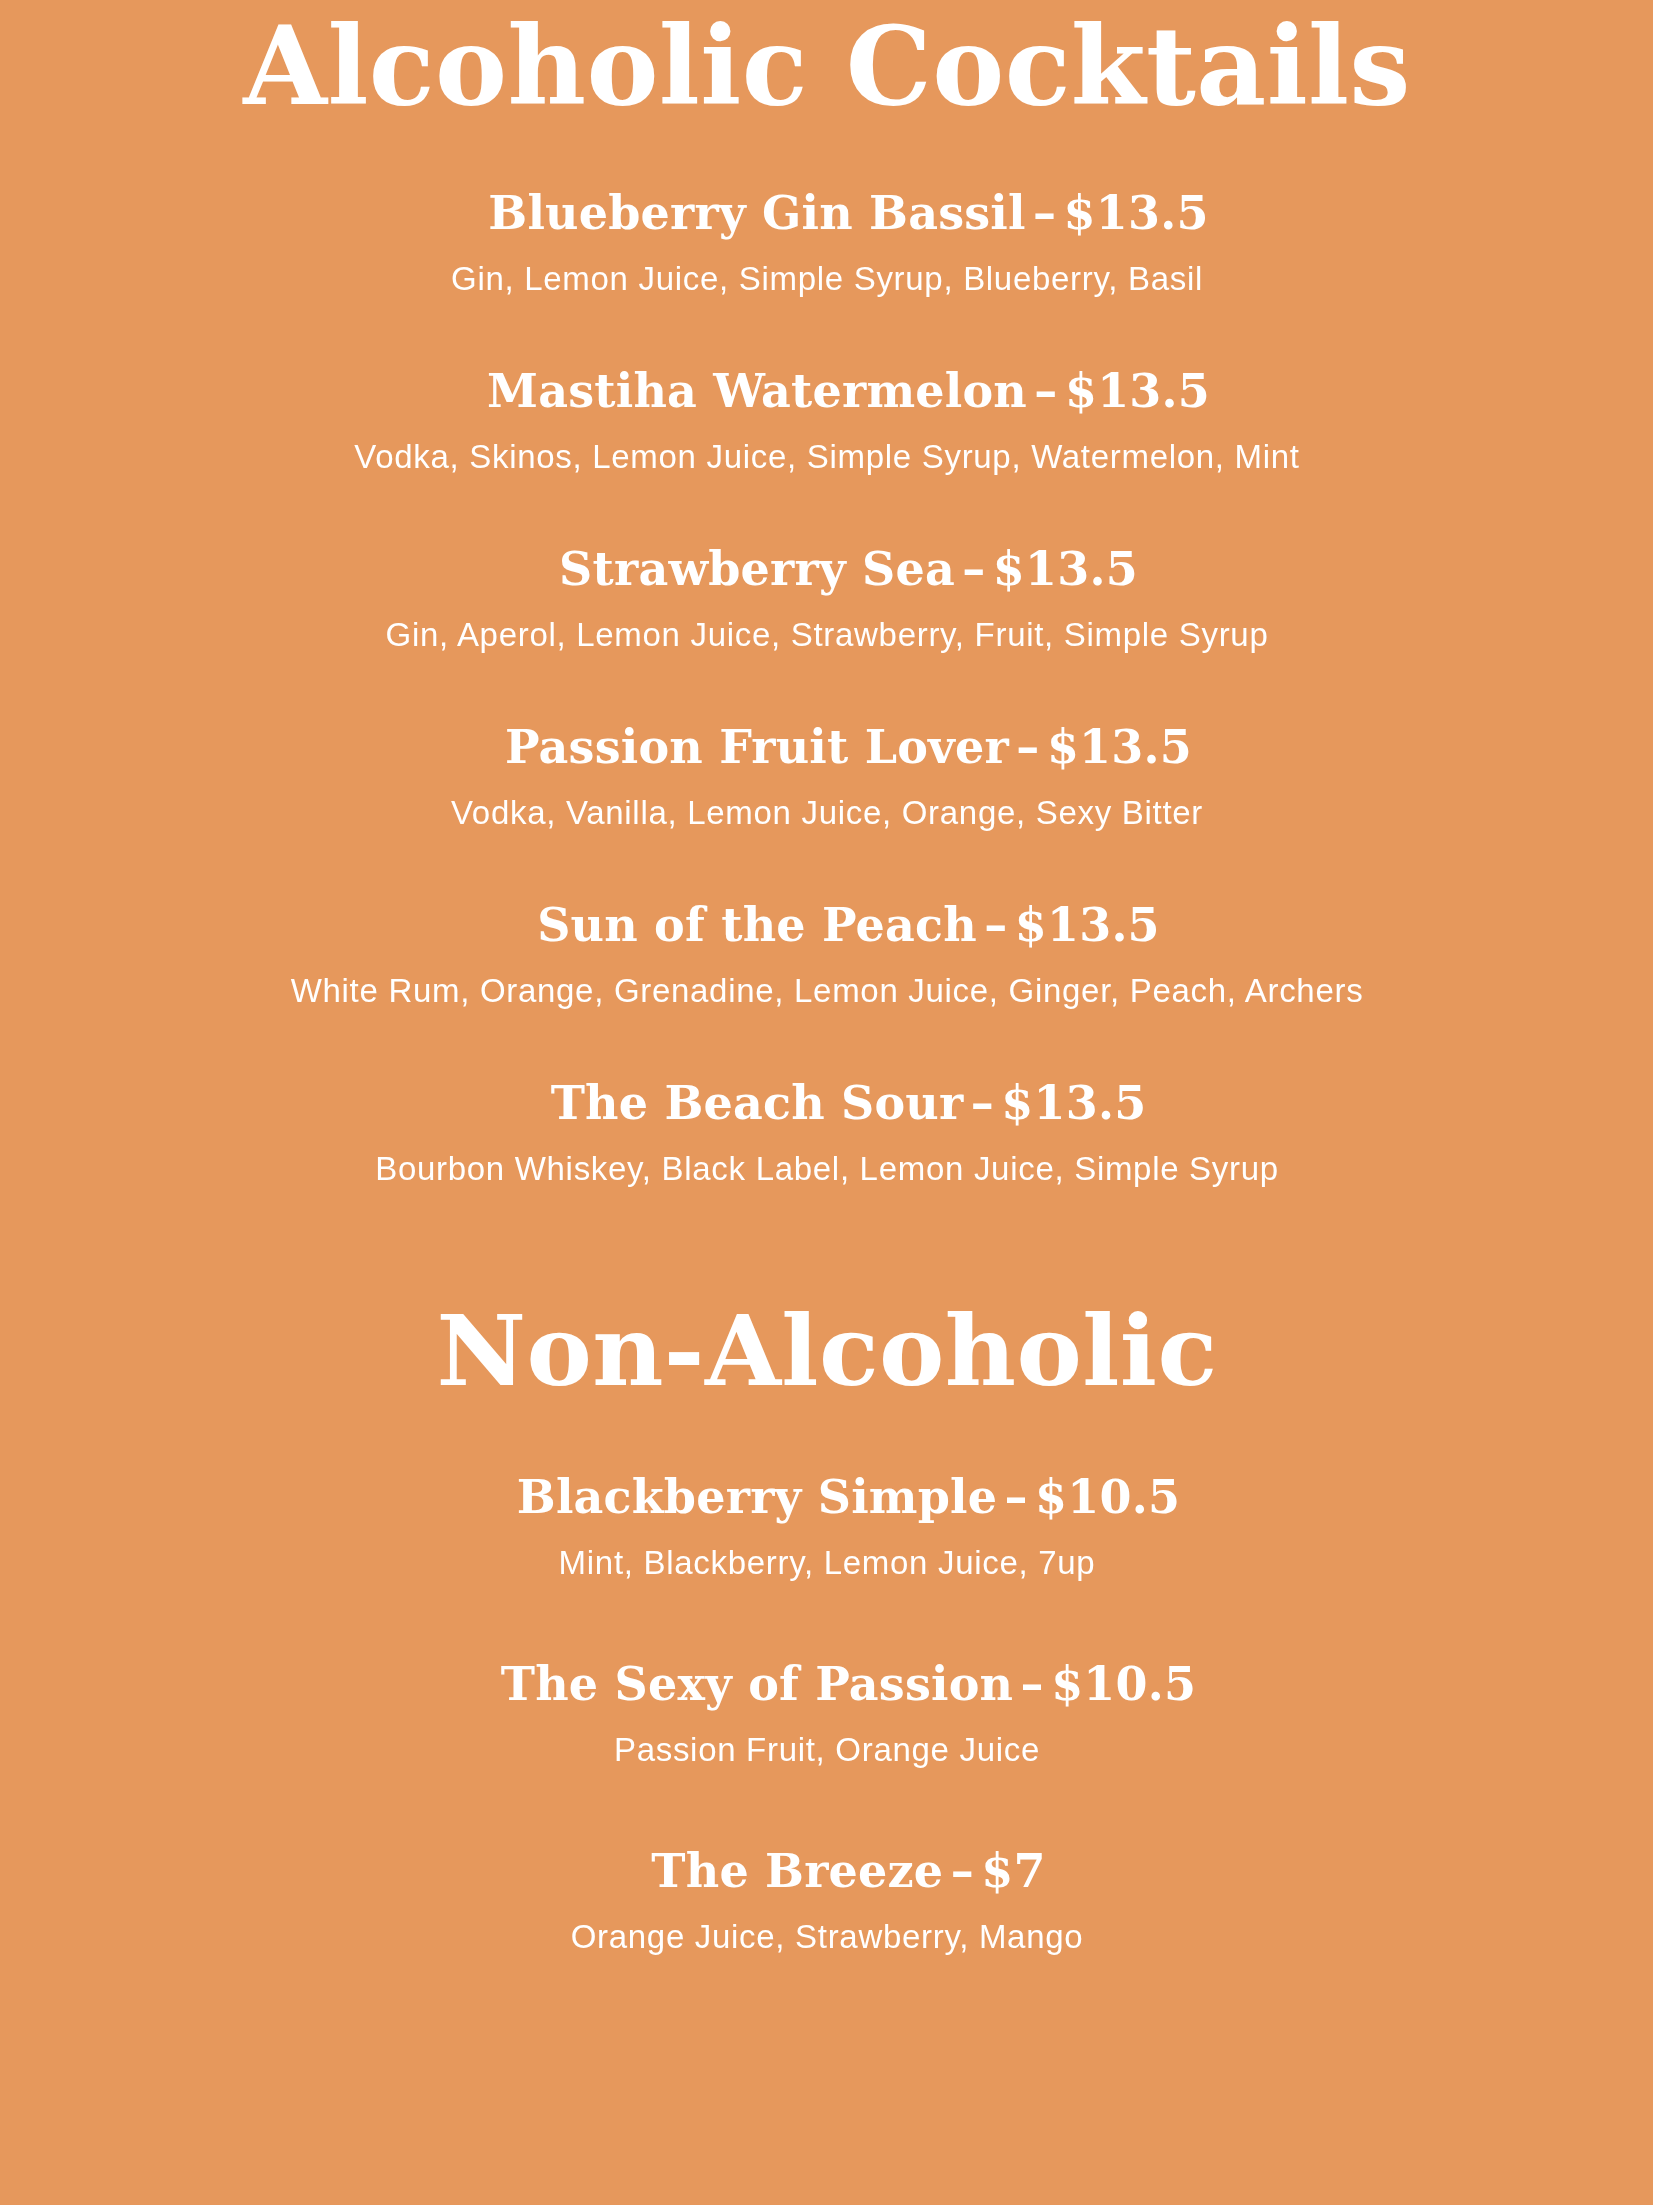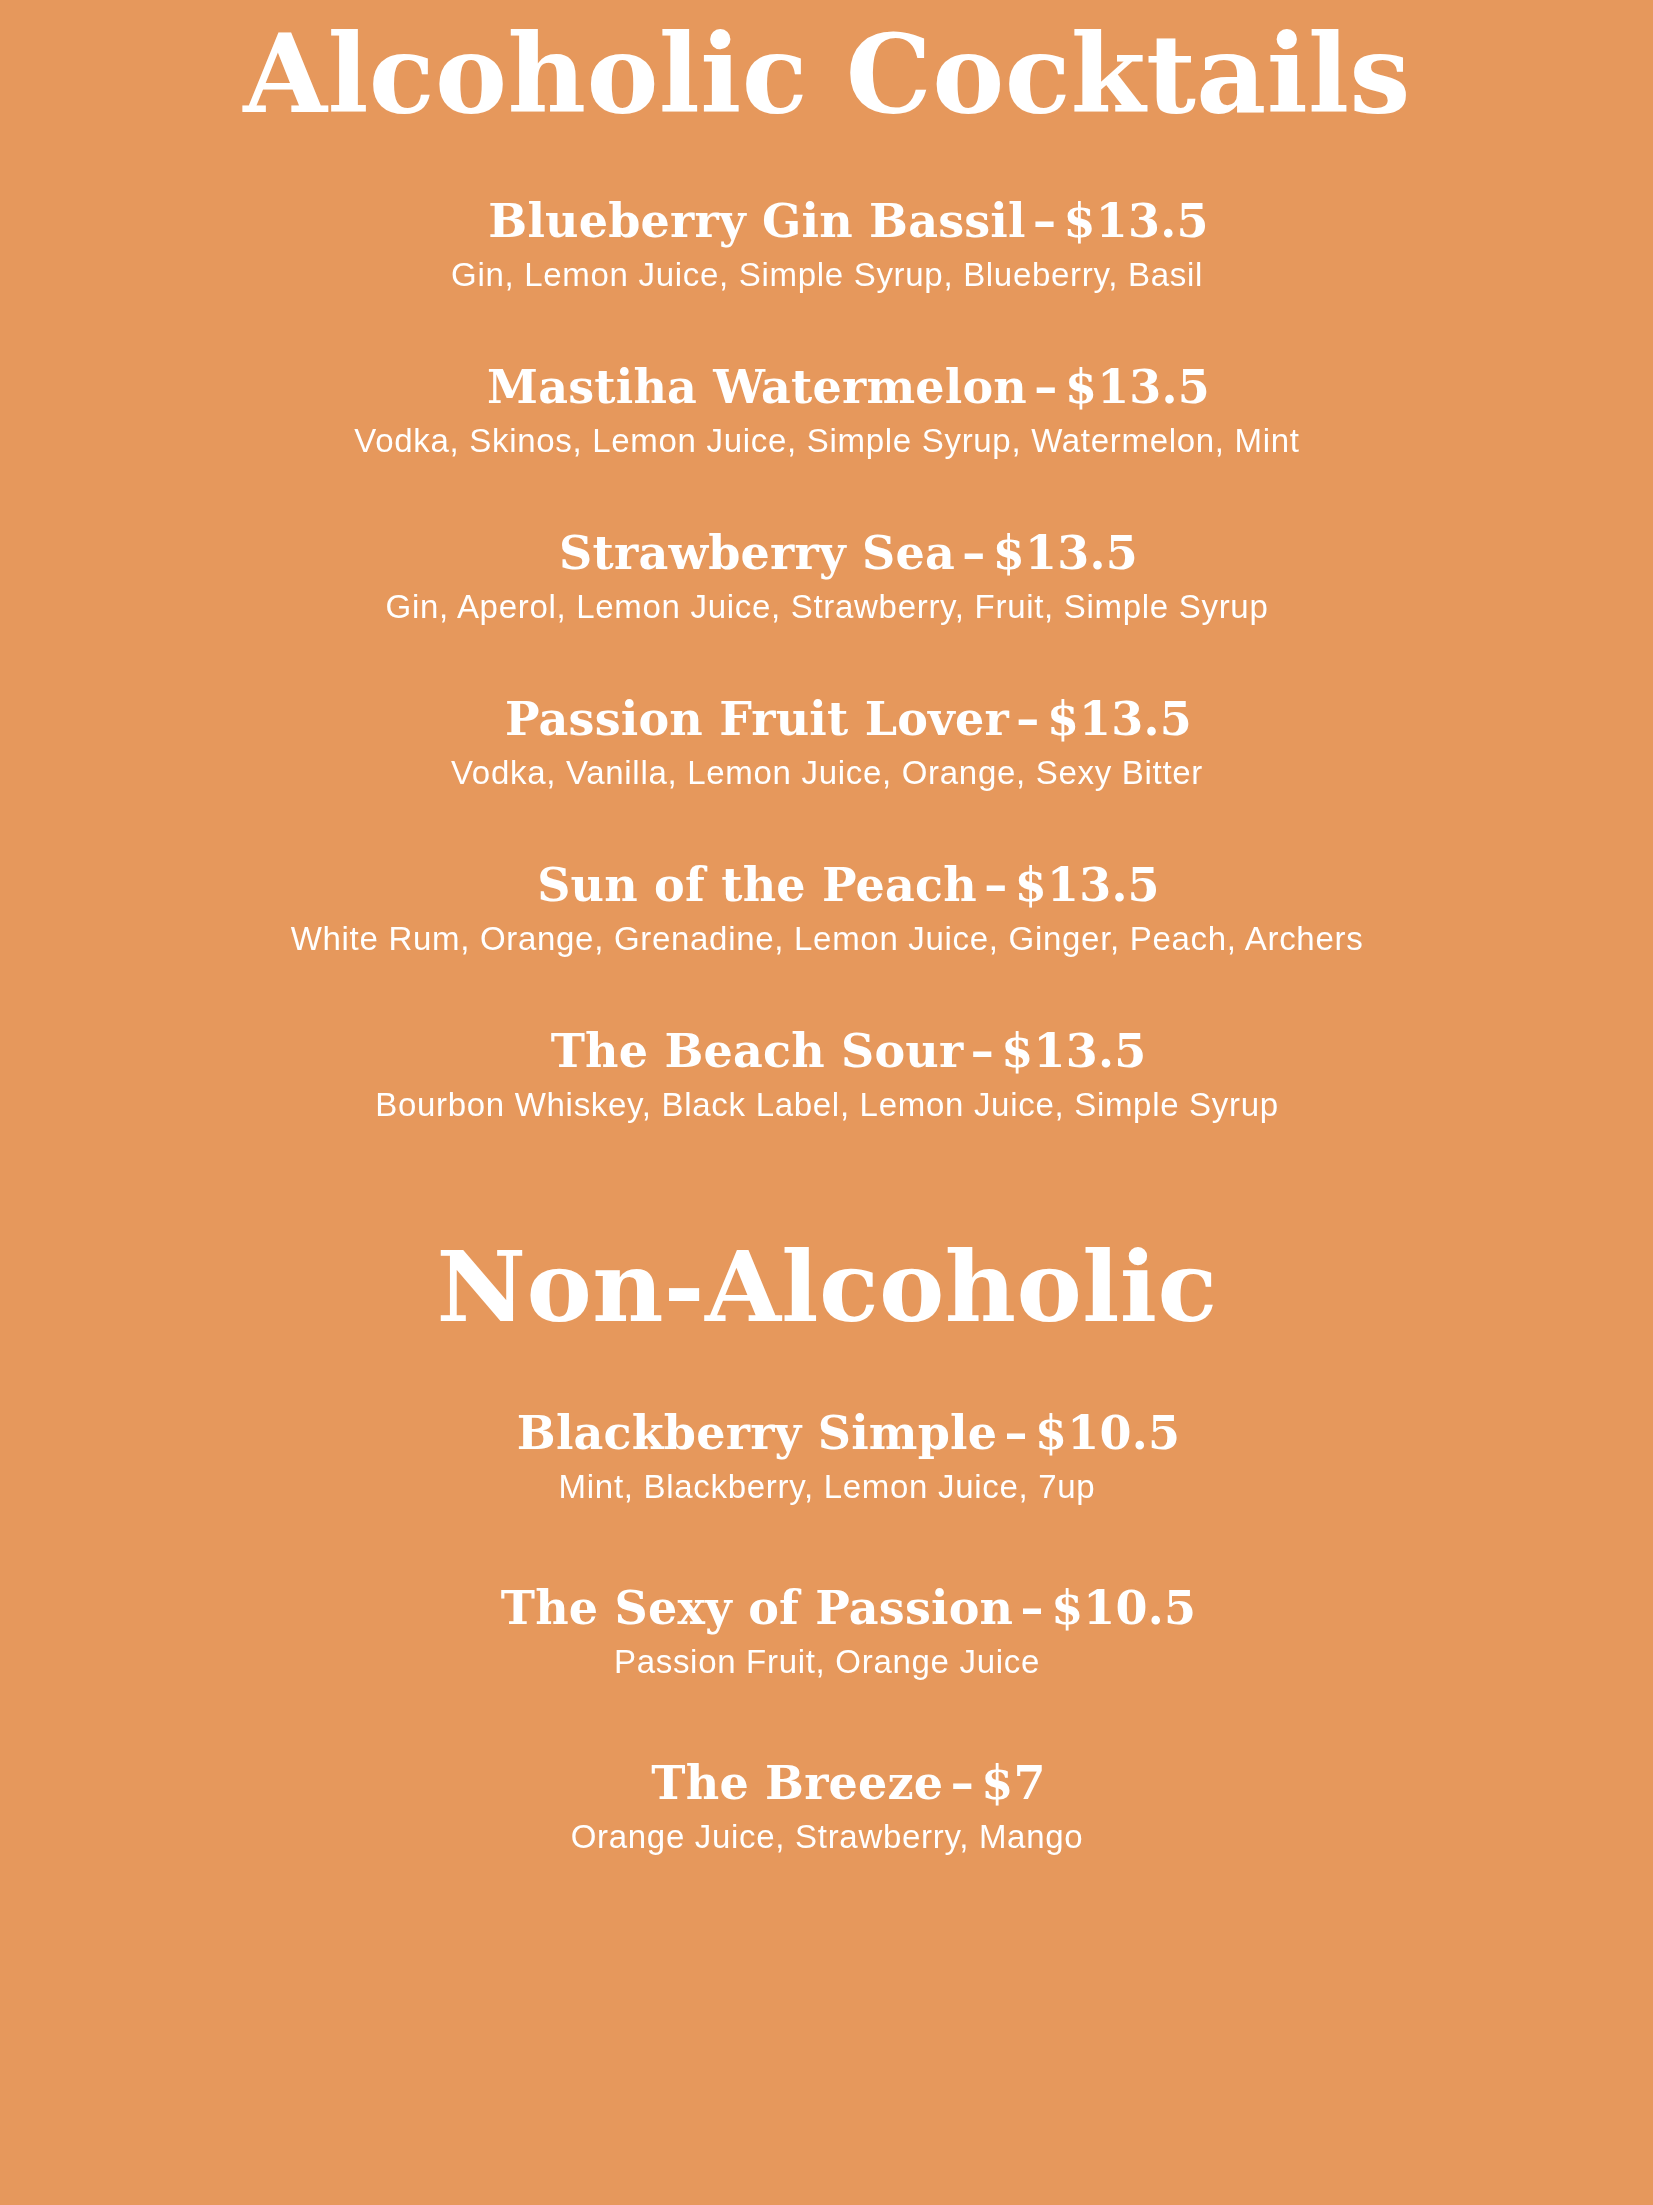--- a/index.html
+++ b/index.html
@@ -8,21 +8,21 @@
     width:1654px;
     height:2634px;
     background:#E6985C;
     color:#FFFFFF;
     text-align:center;
     overflow:hidden;
     font-family:"DejaVu Serif", serif;
     -webkit-font-smoothing:antialiased;
   }
   .main-title{
-    margin:12px;
+    margin:4px;
     font-size:108px;
     line-height:1.15;
     font-weight:700;
     letter-spacing:0.4px;
   }
   .section-title{
     margin:110px 0 66px 0;
     font-size:98px;
     line-height:1.15;
     font-weight:700;
@@ -33,21 +33,21 @@
   .section-nonalc .item{margin-bottom:82px;}
   .item-name{
     font-size:46px;
     line-height:1;
     font-weight:700;
     letter-spacing:0.2px;
     padding-left:43px;
   }
   .sep{margin:0 0.16em;}
   .item-ingredients{
-    margin-top:14px;
+    margin-top:26px;
     font-family:"Liberation Sans", sans-serif;
     font-size:33px;
     line-height:1;
     font-weight:400;
     letter-spacing:0.7px;
   }
 </style>
 </head>
 <body>
 

